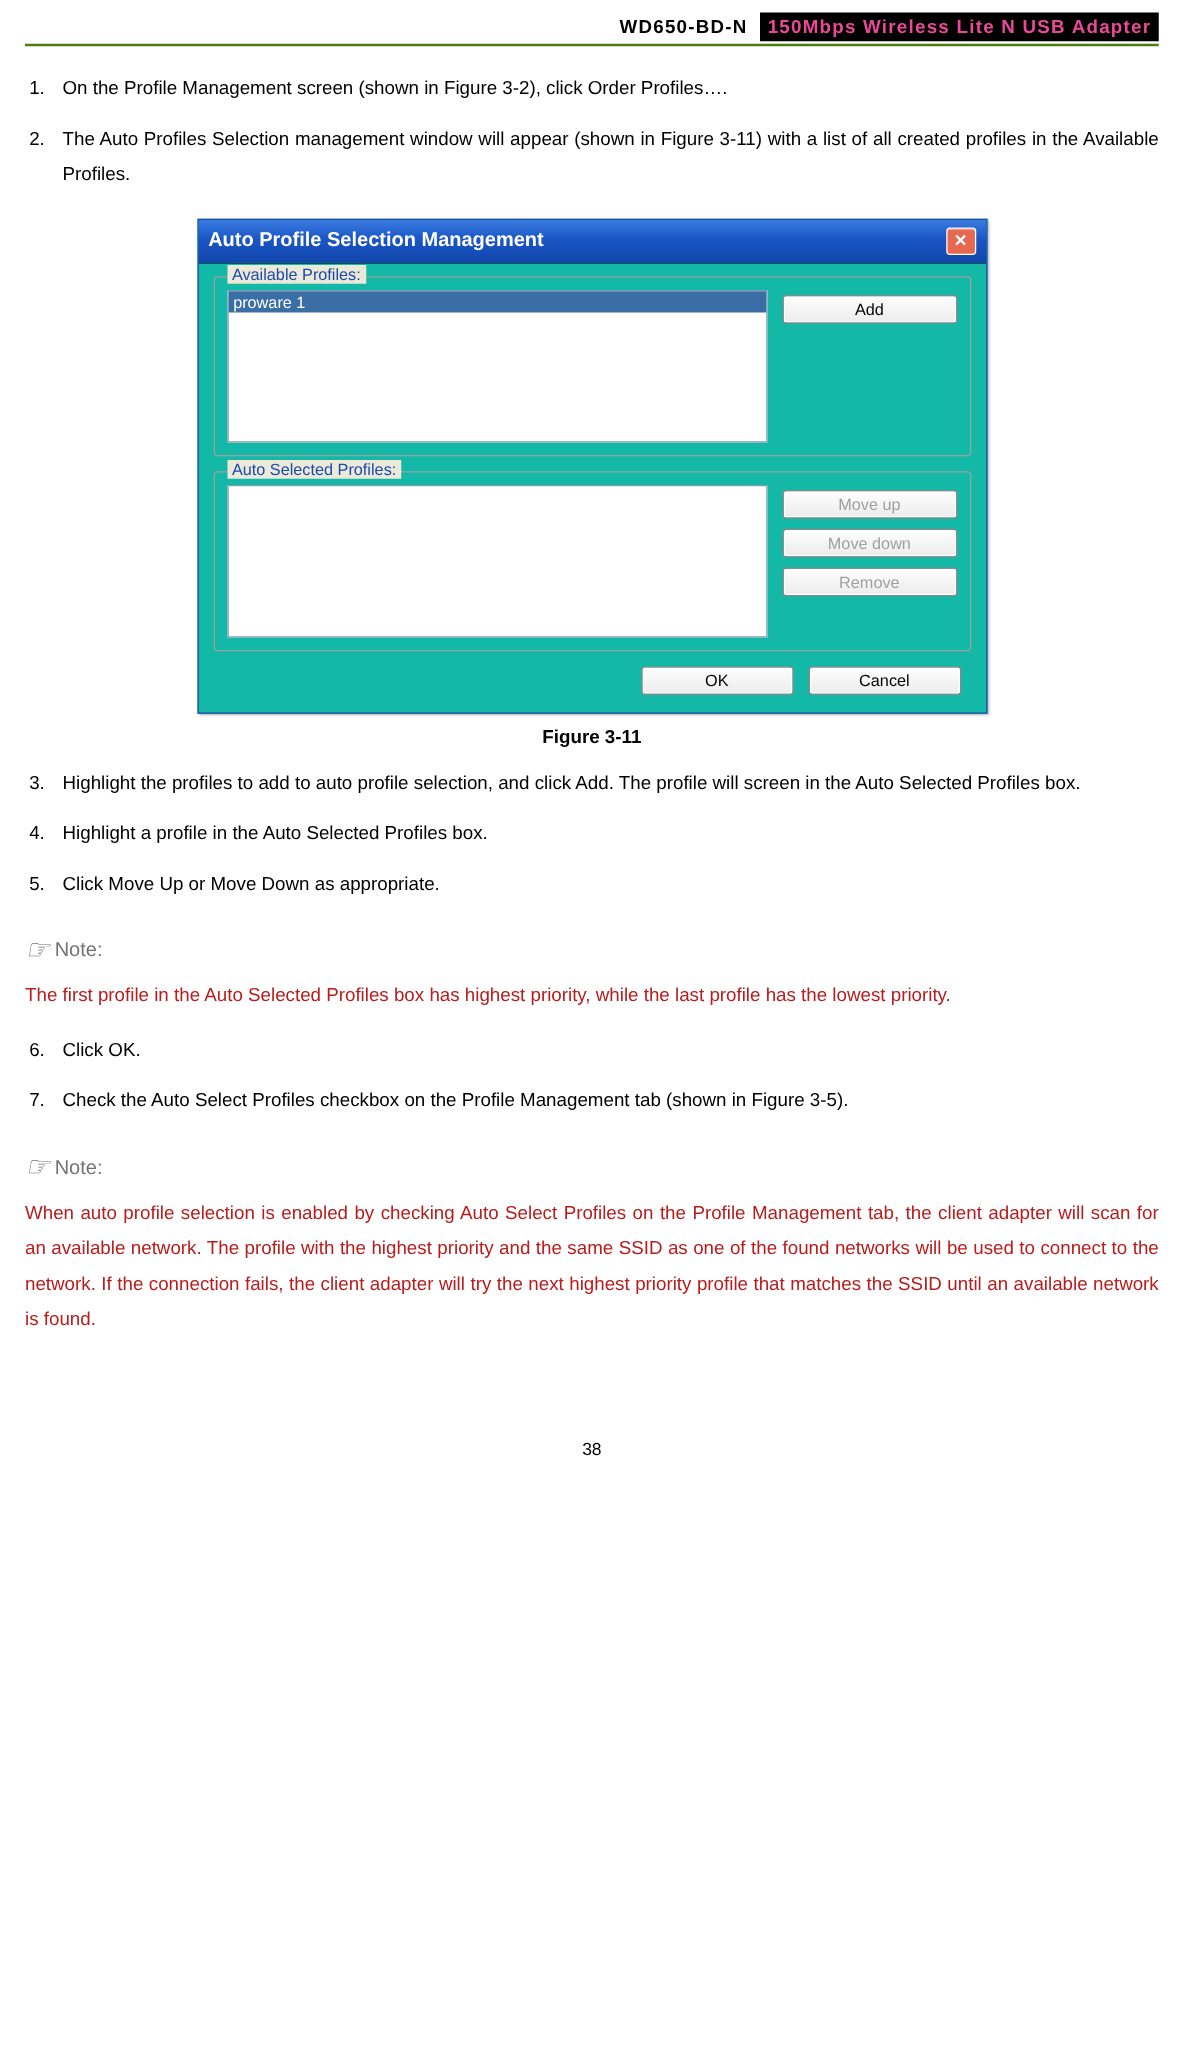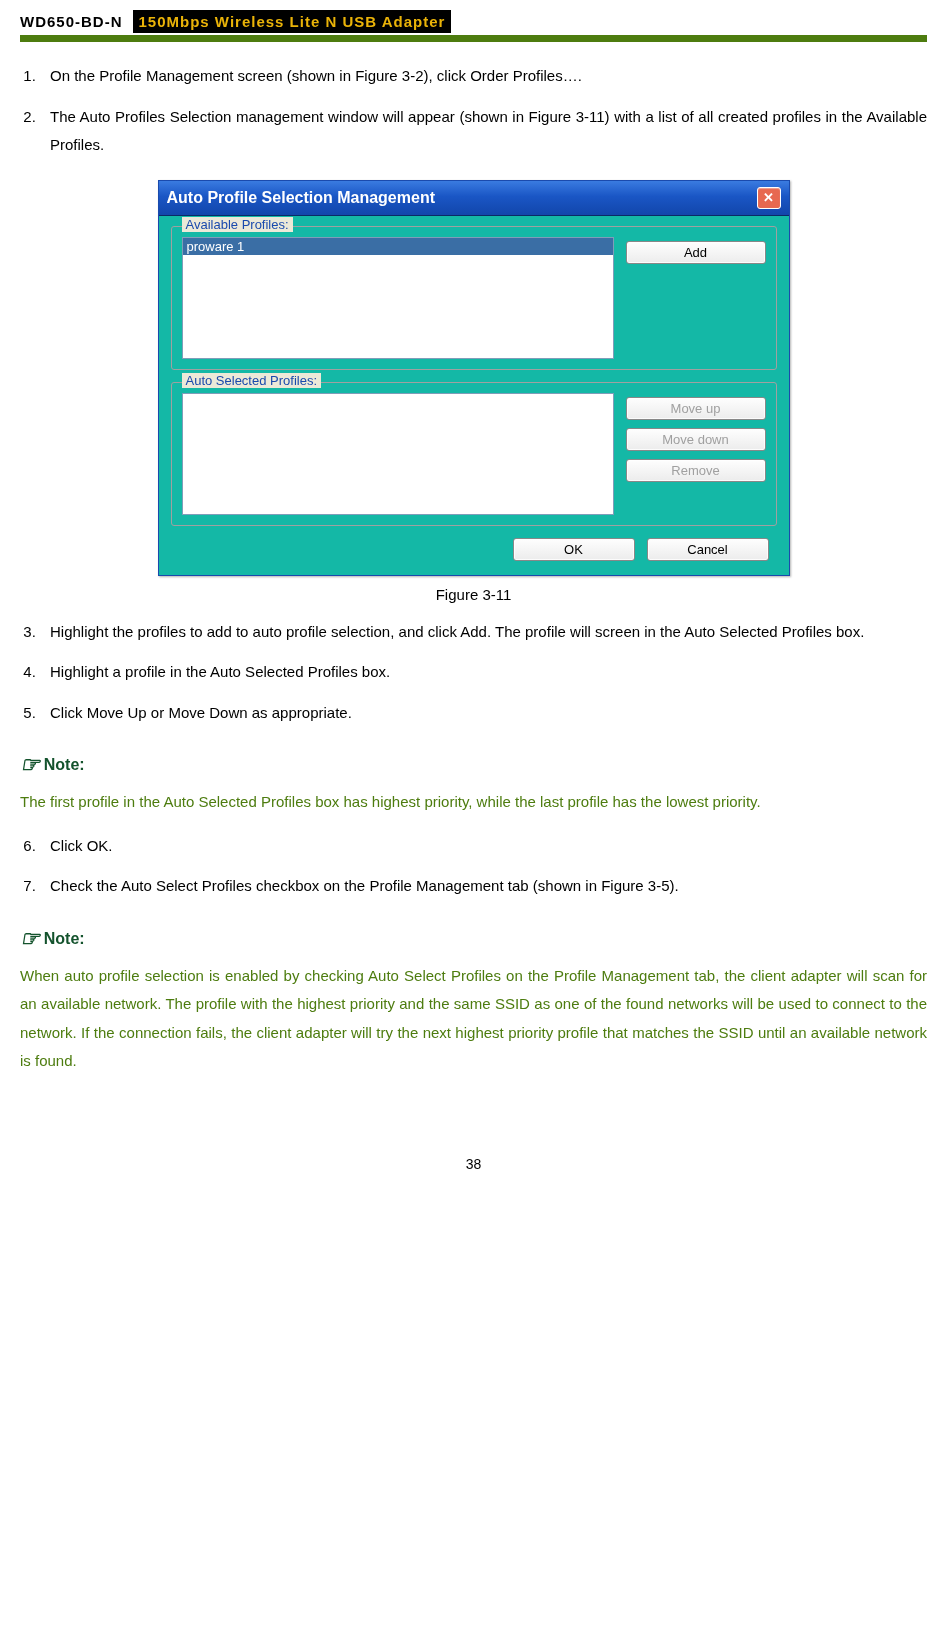--- a/index.html
+++ b/index.html
@@ -4,34 +4,35 @@
 <style>
   body {
     font-family: Arial, sans-serif;
     font-size: 15px;
     color: #000;
     margin: 0;
     padding: 10px 20px;
     width: 907px;
   }
   .header-line {
-    border-bottom: 7px solid #4d7c0f;
+    border-bottom: 2px solid #4d7c0f;
     margin-bottom: 20px;
     padding-bottom: 2px;
     display: flex;
+    justify-content: flex-end;
     align-items: center;
   }
   .header-left {
     font-weight: bold;
     margin-right: 10px;
     letter-spacing: 1px;
   }
   .header-right {
     background: #000;
-    color: #eab308;
+    color: #ec4899;
     font-weight: bold;
     padding: 3px 6px;
     letter-spacing: 1px;
   }
   ol.num {
     padding-left: 20px;
     margin: 0;
   }
   ol.num li {
     margin: 12px 0;
@@ -43,36 +44,37 @@
     font-size: 15px;
   }
   .bold { font-weight: normal; }
   .figure-wrap {
     text-align: center;
     margin: 20px 0 10px 0;
   }
   .figure-caption {
     text-align: center;
     margin: 10px 0 15px 0;
+    font-weight: bold;
   }
   .note-heading {
-    color: #14532d;
-    font-weight: bold;
+    color: #737373;
+    font-weight: normal;
     font-size: 16px;
     margin: 25px 0 10px 0;
   }
   .note-icon {
     font-family: serif;
     font-style: italic;
     font-size: 22px;
     margin-right: 4px;
     vertical-align: -2px;
   }
   .note-body {
-    color: #4d7c0f;
+    color: #b91c1c;
     margin: 10px 0 15px 0;
     line-height: 1.9;
     text-align: justify;
   }
   .page-num {
     text-align: center;
     margin-top: 80px;
     font-size: 14px;
   }
 

